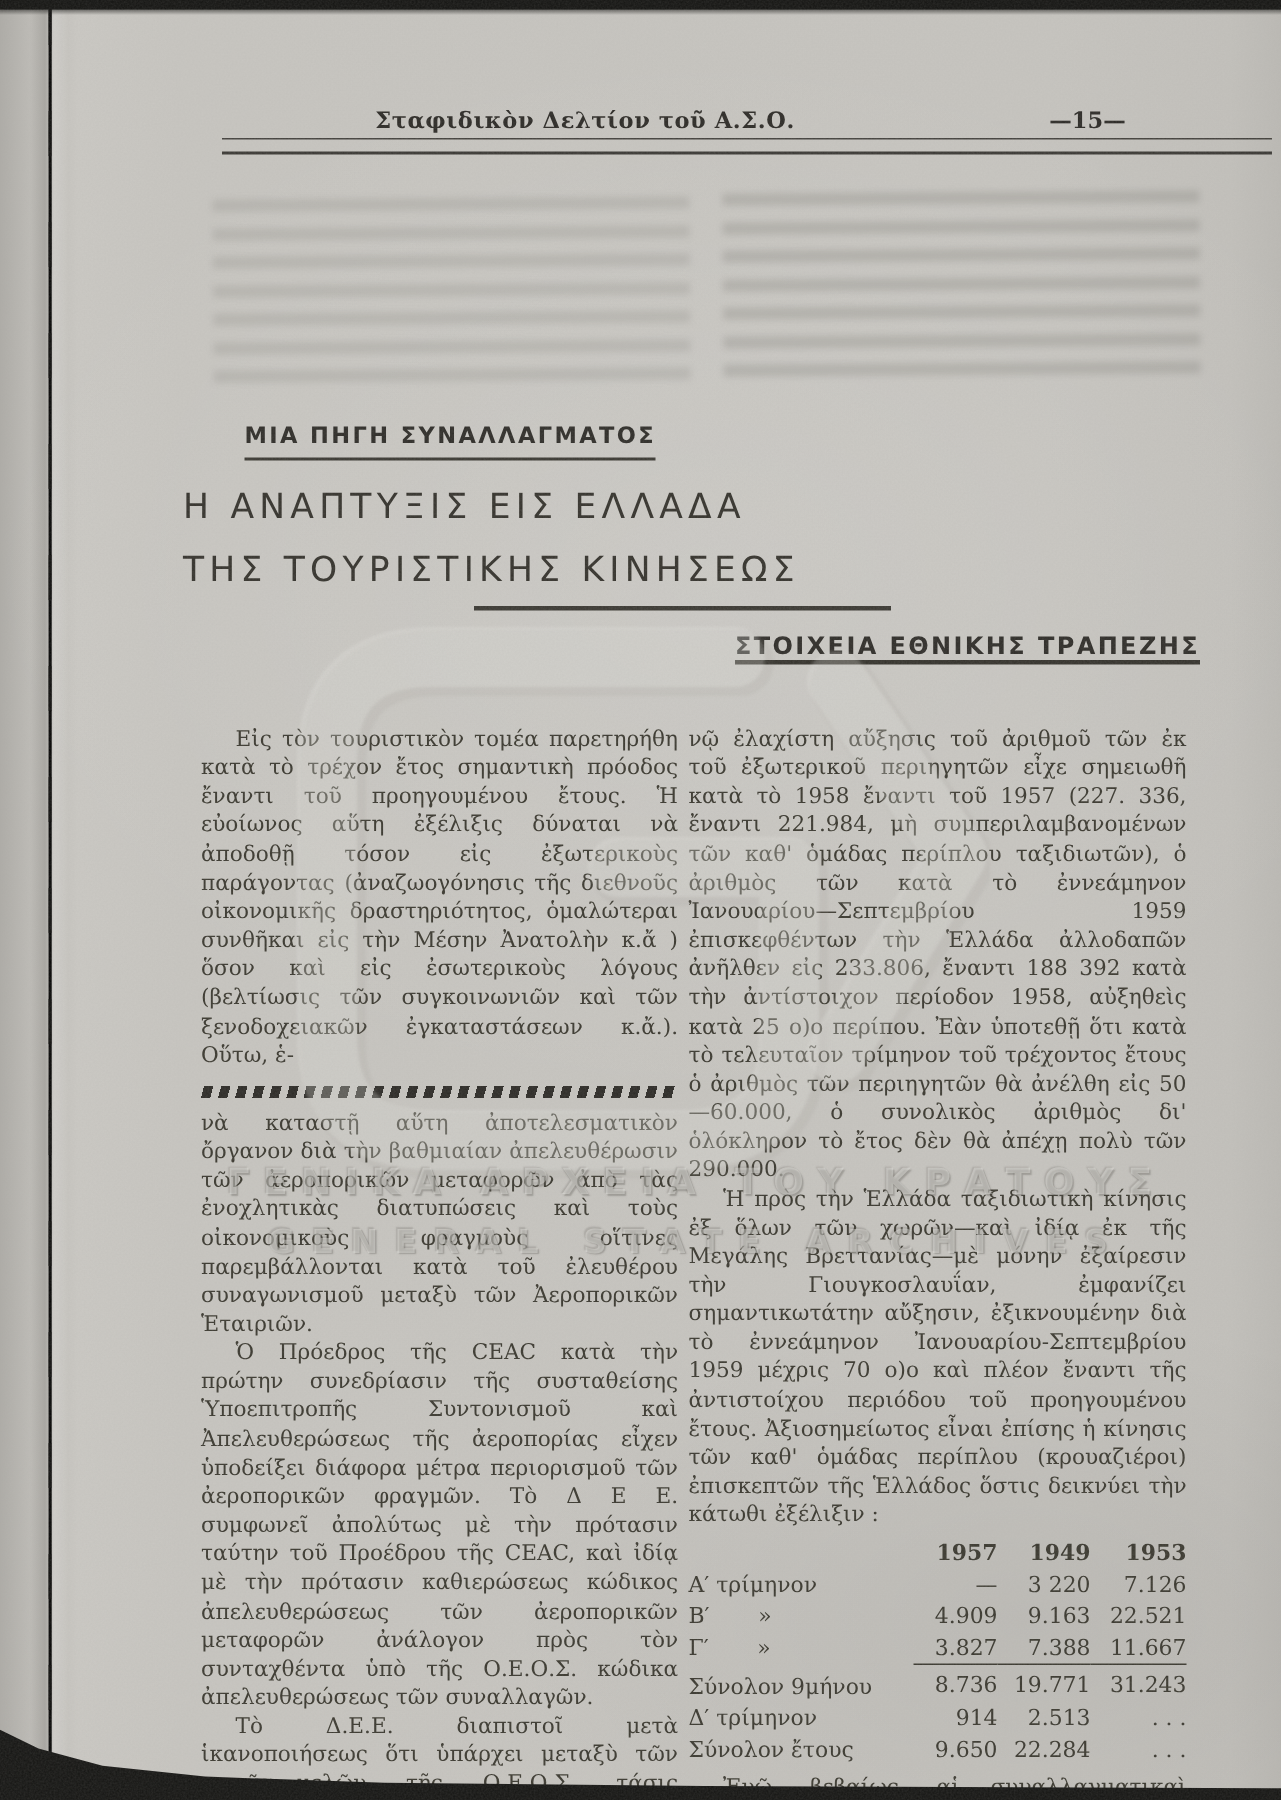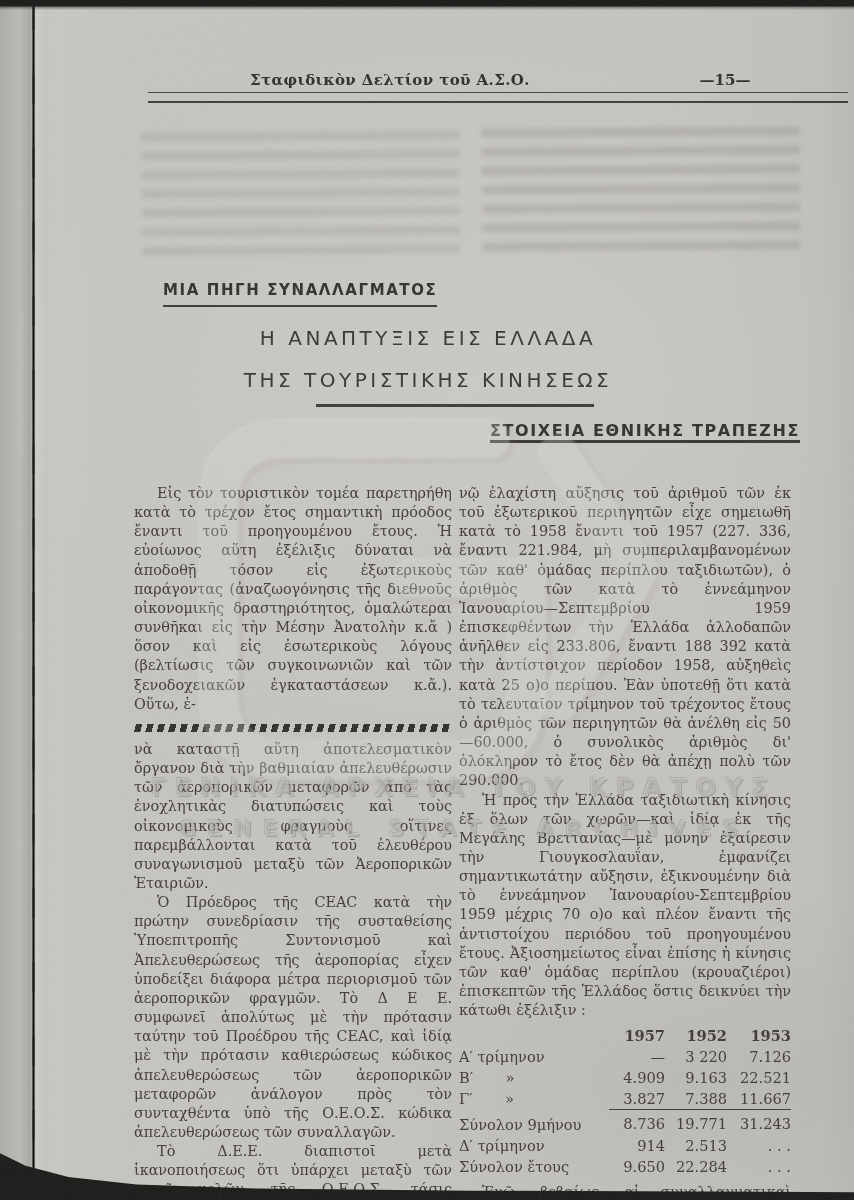--- a/index.html
+++ b/index.html
@@ -39,22 +39,22 @@
     text-align:center; font-weight:bold; font-size:15px; letter-spacing:0.4px; color:#2b2925; }
   .page-number { position:absolute; top:71px; left:688px; width:74px; z-index:3;
     text-align:center; font-weight:bold; font-size:15px; color:#2b2925; }
   .header-rule { position:absolute; top:92px; left:148px; width:700px; height:8px; z-index:3;
     border-top:1.5px solid rgba(43,41,37,0.85); border-bottom:2.2px solid rgba(43,41,37,0.9); }
 
   
   .kicker { position:absolute; top:281px; left:147px; z-index:3;
     font-family:"DejaVu Sans", sans-serif; font-weight:bold; font-size:15px; letter-spacing:1.6px;
     color:#2e2c28; padding-bottom:6px; border-bottom:2.2px solid #3a3832;margin-left:16px; }
-  .main-title { position:absolute; top:317px; left:122px; width:612px; z-index:3; text-align:center;
-    font-family:"DejaVu Sans", sans-serif; font-size:20px; letter-spacing:3.5px; line-height:42px;
+  .main-title { position:absolute; top:317px; left:122px; width:612px; z-index:3; 
+    font-family:"DejaVu Sans", sans-serif; font-size:23px; letter-spacing:3.5px; line-height:42px;
     font-weight:400; color:#34322c; }
   .title-rule { position:absolute; top:404px; left:316px; width:278px; height:2.6px; background:#3a3832; z-index:3; }
   .subtitle { position:absolute; top:421px; right:54px; z-index:3;
     font-family:"DejaVu Sans", sans-serif; font-weight:bold; font-size:16px; letter-spacing:1.6px;
     color:#2e2c28; padding-bottom:0; border-bottom:3px solid #34322c; }
 
   
   .col { position:absolute; top:484px; z-index:3; font-size:14.4px; line-height:19.15px;
     text-align:justify; color:#3a382f; }
   .col-left  { left:134px; width:318px; }
@@ -114,21 +114,21 @@
     <p class="indent">Τὸ Δ.Ε.Ε. διαπιστοῖ μετὰ ἱκανοποιήσεως ὅτι ὑπάρχει μεταξὺ τῶν χωρῶν—μελῶν τῆς Ο.Ε.Ο.Σ. τάσις φιλελευθέρας πολιτικῆς εἰς τὰς θαλασσίας μεταφορὰς καὶ εἰς τὰς ἐμπορικὰς συναλλαγάς, καὶ ἔχει τὴν πεποίθησιν ὅτι ἀνάλογος τάσις θὰ ἐπικρατήσῃ καὶ διὰ τὰς ἀεροπορικὰς μεταφοράς.</p>
   </div>
 
   <div class="col col-right">
     <p>νῷ ἐλαχίστη αὔξησις τοῦ ἀριθμοῦ τῶν ἐκ τοῦ ἐξωτερικοῦ περιηγητῶν εἶχε σημειωθῆ κατὰ τὸ 1958 ἔναντι τοῦ 1957 (227. 336, ἔναντι 221.984, μὴ συμπεριλαμβανομένων τῶν καθ' ὁμάδας περίπλου ταξιδιωτῶν), ὁ ἀριθμὸς τῶν κατὰ τὸ ἐννεάμηνον Ἰανουαρίου—Σεπτεμβρίου 1959 ἐπισκεφθέντων τὴν Ἑλλάδα ἀλλοδαπῶν ἀνῆλθεν εἰς 233.806, ἔναντι 188 392 κατὰ τὴν ἀντίστοιχον περίοδον 1958, αὐξηθεὶς κατὰ 25 ο)ο περίπου. Ἐὰν ὑποτεθῇ ὅτι κατὰ τὸ τελευταῖον τρίμηνον τοῦ τρέχοντος ἔτους ὁ ἀριθμὸς τῶν περιηγητῶν θὰ ἀνέλθη εἰς 50—60.000, ὁ συνολικὸς ἀριθμὸς δι' ὁλόκληρον τὸ ἔτος δὲν θὰ ἀπέχῃ πολὺ τῶν 290.000.</p>
     <p class="indent">Ἡ πρὸς τὴν Ἑλλάδα ταξιδιωτικὴ κίνησις ἐξ ὅλων τῶν χωρῶν—καὶ ἰδίᾳ ἐκ τῆς Μεγάλης Βρεττανίας—μὲ μόνην ἐξαίρεσιν τὴν Γιουγκοσλαυΐαν, ἐμφανίζει σημαντικωτάτην αὔξησιν, ἐξικνουμένην διὰ τὸ ἐννεάμηνον Ἰανουαρίου-Σεπτεμβρίου 1959 μέχρις 70 ο)ο καὶ πλέον ἔναντι τῆς ἀντιστοίχου περιόδου τοῦ προηγουμένου ἔτους. Ἀξιοσημείωτος εἶναι ἐπίσης ἡ κίνησις τῶν καθ' ὁμάδας περίπλου (κρουαζιέροι) ἐπισκεπτῶν τῆς Ἑλλάδος ὅστις δεικνύει τὴν κάτωθι ἐξέλιξιν :</p>
 
     <div class="data-table">
       <div class="t-label"></div>
       <div class="t-cell t-head">1957</div>
-      <div class="t-cell t-head">1952</div>
+      <div class="t-cell t-head">1949</div>
       <div class="t-cell t-head">1953</div>
 
       <div class="t-label">Α′ τρίμηνον</div>
       <div class="t-cell">—</div>
       <div class="t-cell">3 220</div>
       <div class="t-cell">7.126</div>
 
       <div class="t-label">Β′       »</div>
       <div class="t-cell">4.909</div>
       <div class="t-cell">9.163</div>

